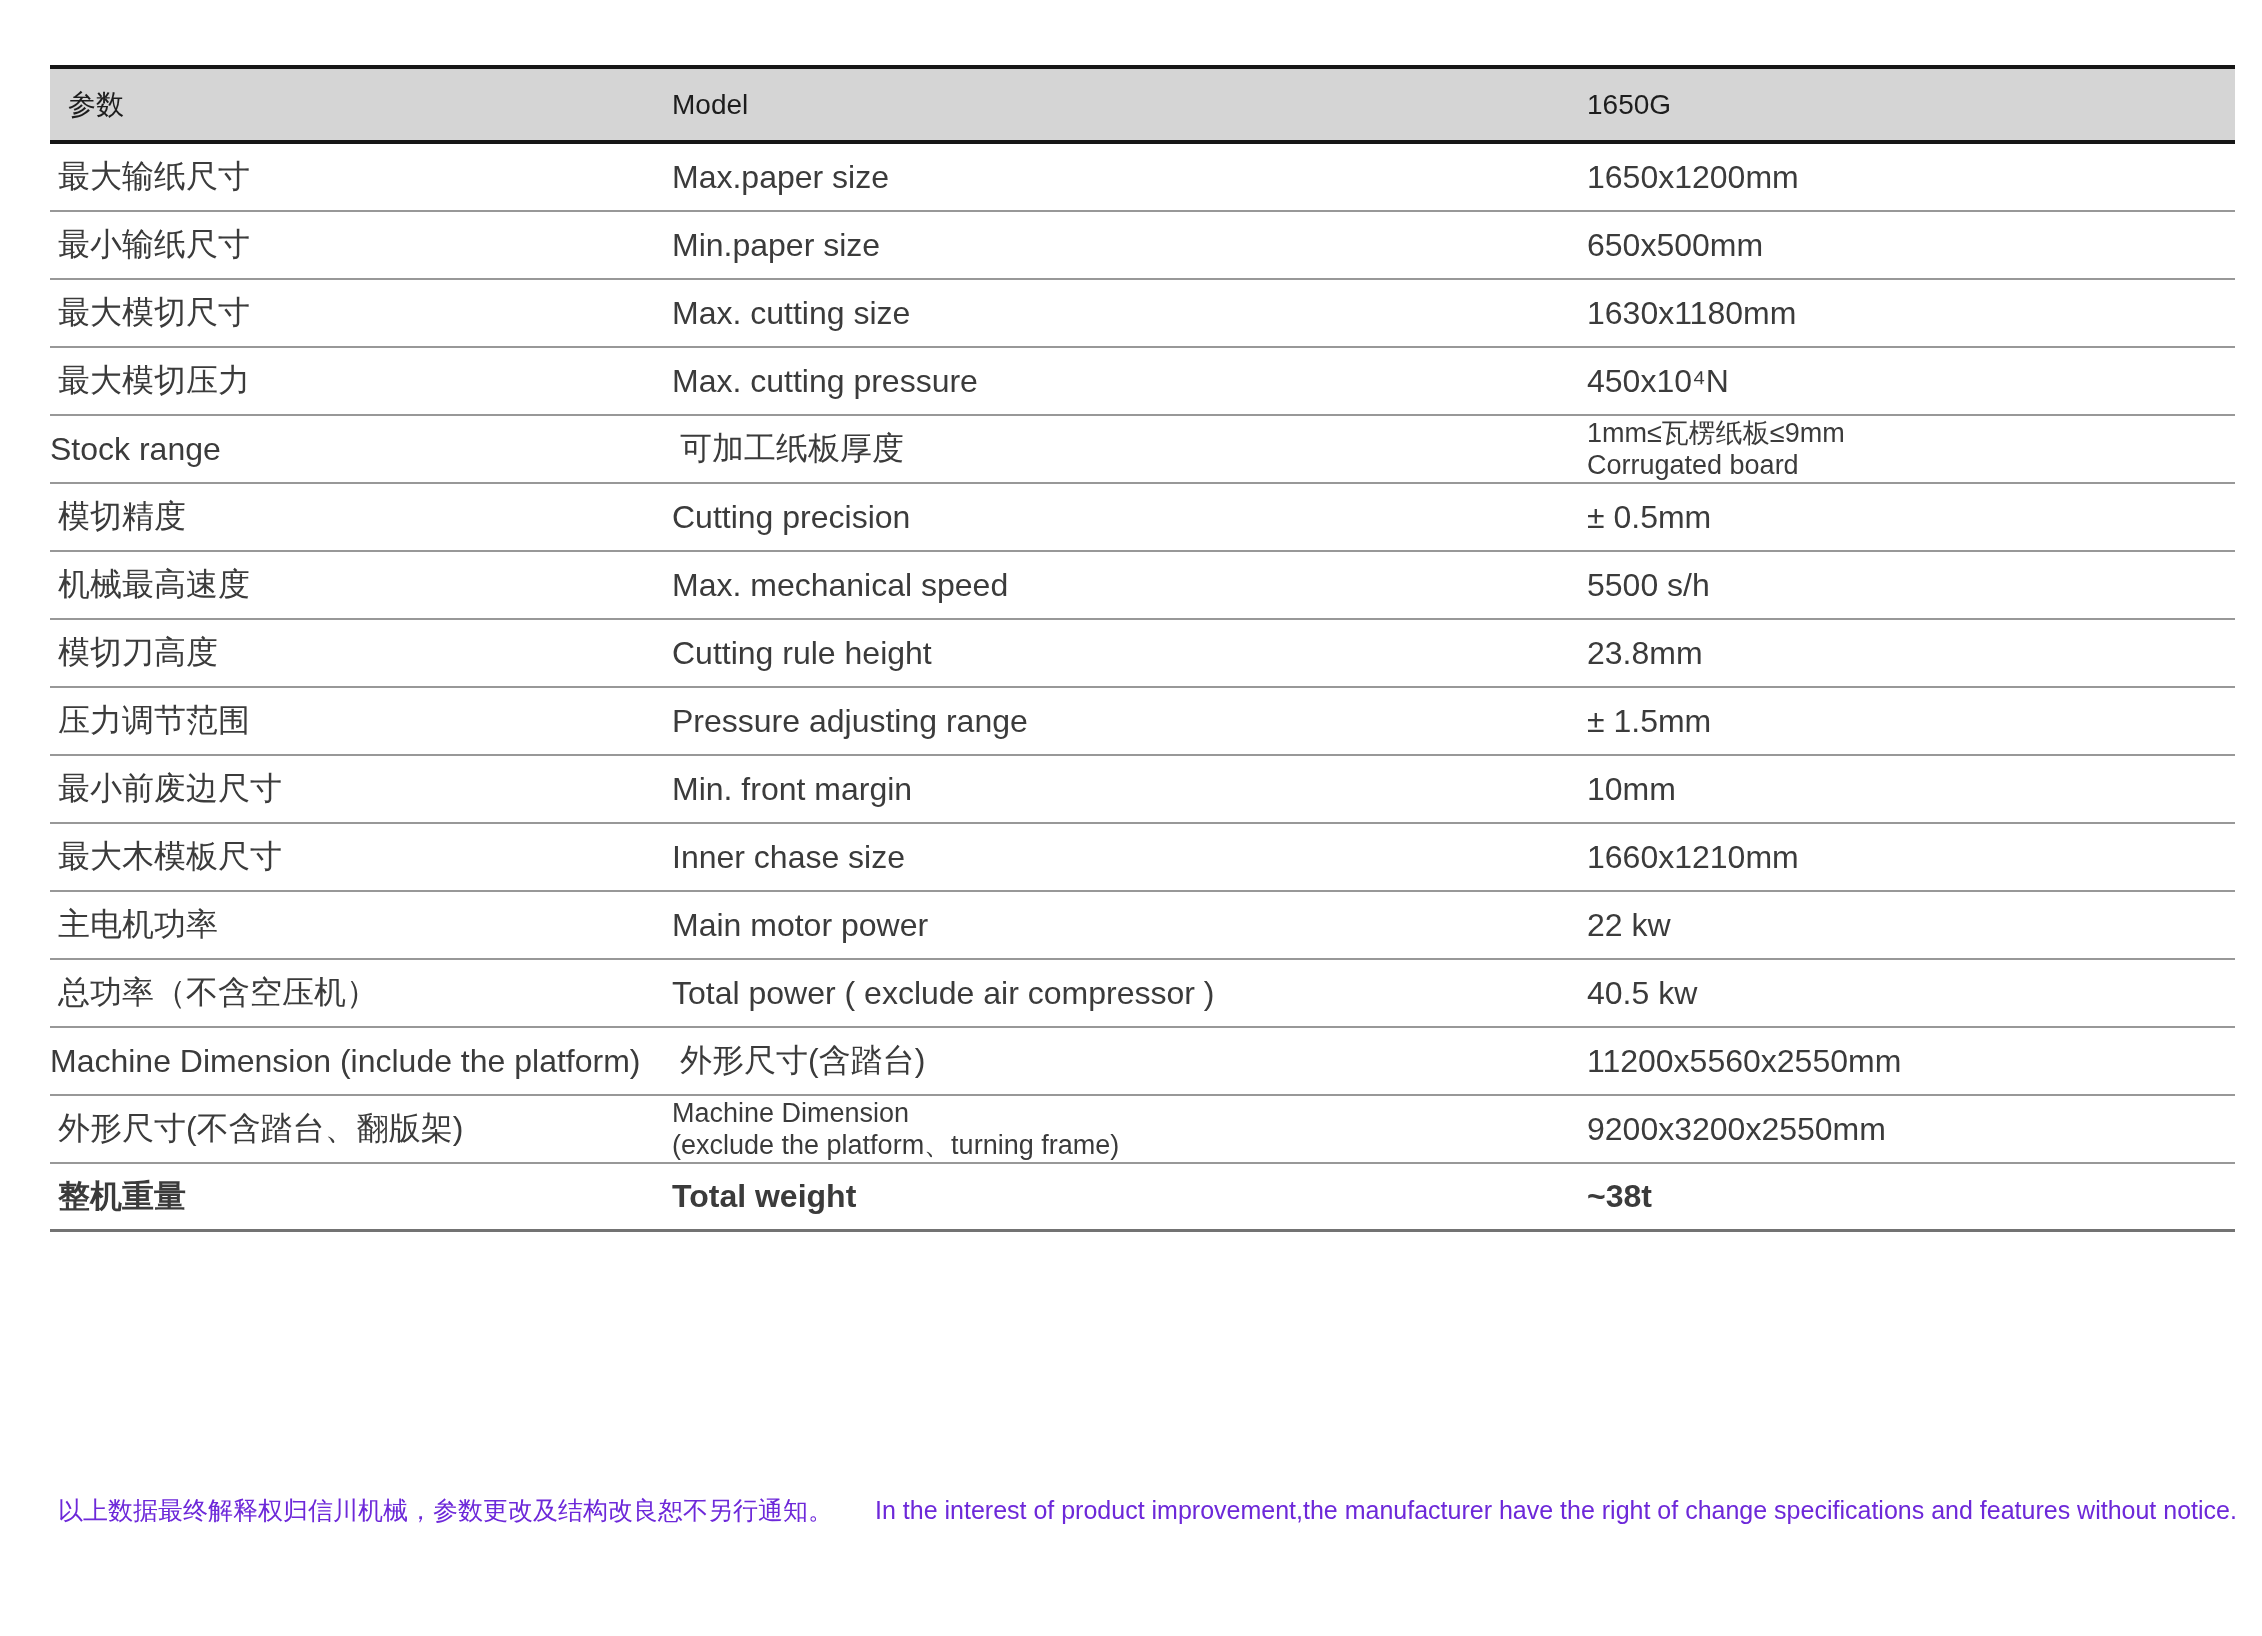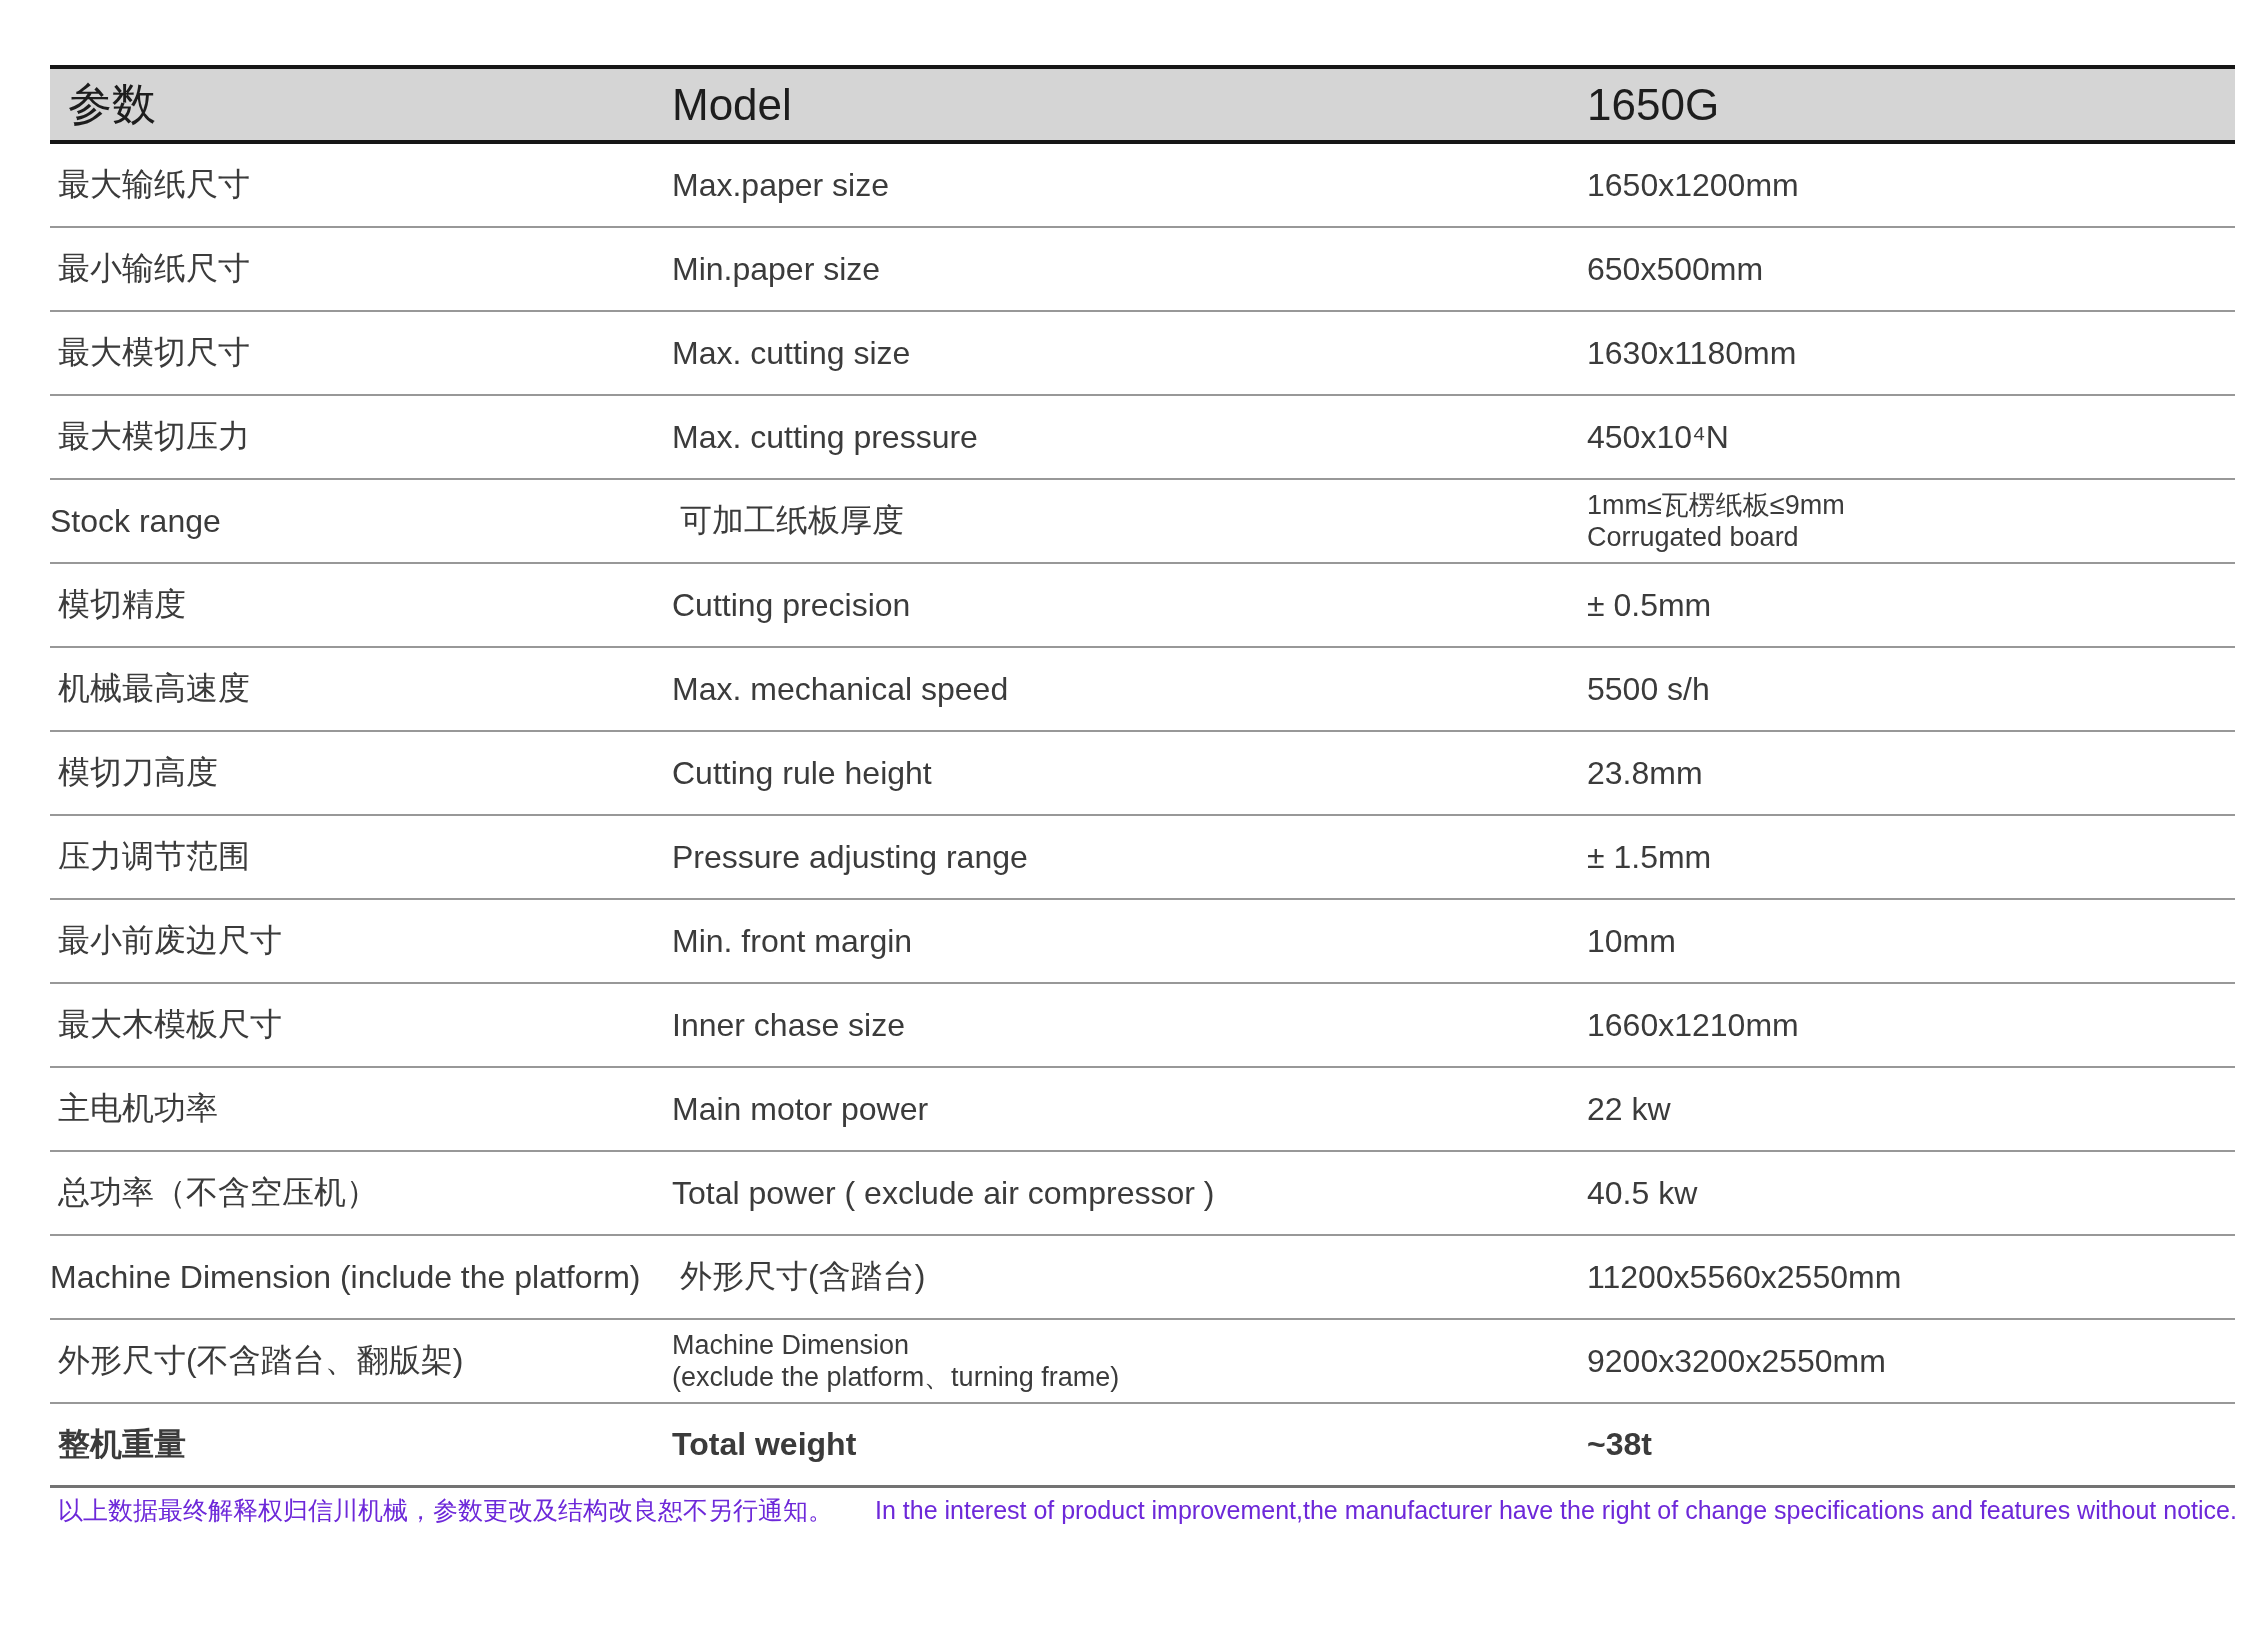--- a/index.html
+++ b/index.html
@@ -28,28 +28,28 @@
   }
   .thead {
     display: grid;
     grid-template-columns: 622px 915px 1fr;
     align-items: center;
     height: 79px;
     box-sizing: border-box;
     background: #d5d5d5;
     border-top: 4px solid #161616;
     border-bottom: 4px solid #161616;
-    font-size: 44px;
+    font-size: 28px;
     color: #1d1d1d;
   }
   .trow {
     display: grid;
     grid-template-columns: 622px 915px 1fr;
     align-items: center;
-    height: 84px;
+    height: 68px;
     box-sizing: border-box;
     border-bottom: 2px solid #989898;
     font-size: 32px;
     color: #3b3b3b;
   }
   .trow.last {
     border-bottom: 3px solid #737373;
     font-weight: bold;
   }
   .cell {

